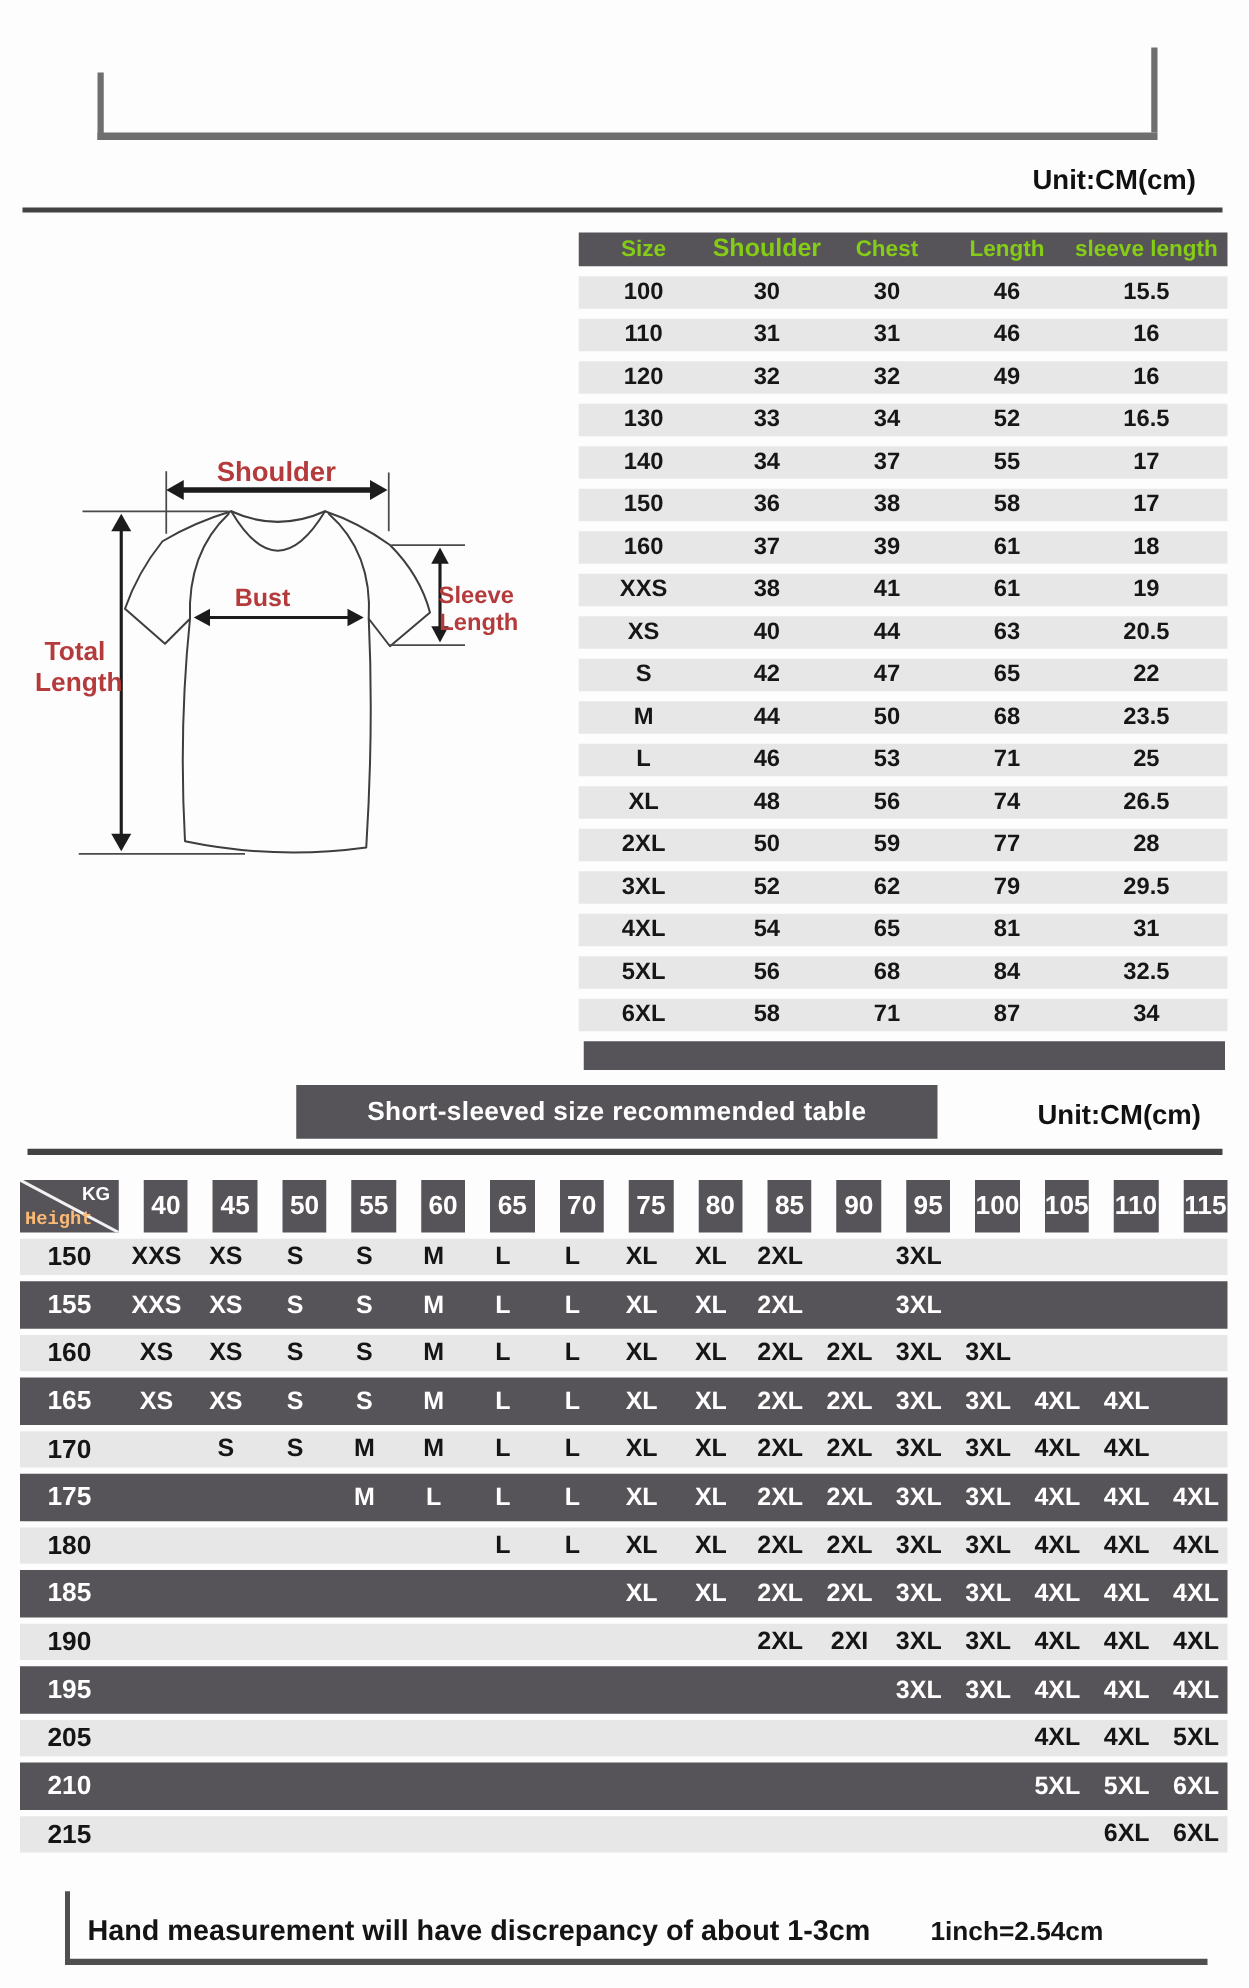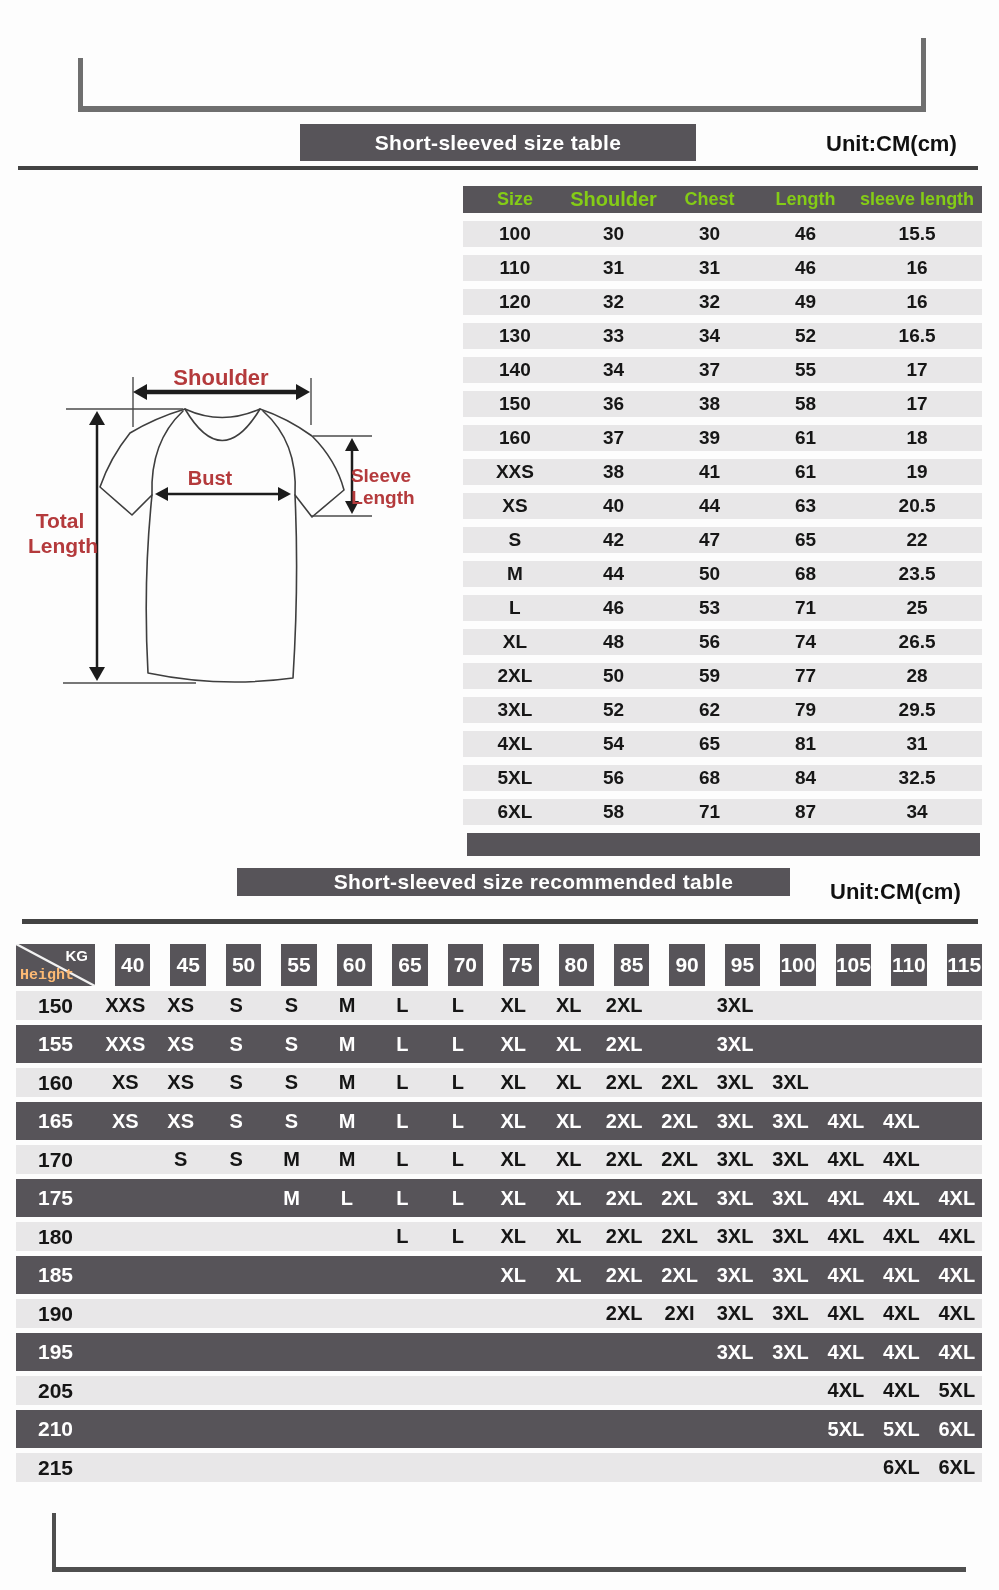--- a/index.html
+++ b/index.html
@@ -14,21 +14,21 @@
   
   .top-note{position:absolute;left:80px;top:28px;width:840px;text-align:center;
     font-size:28px;line-height:34px;color:#111;z-index:2;}
   .top-bracket{position:absolute;left:78px;top:58px;width:843px;height:48px;
     border-left:5px solid var(--bracket);border-bottom:6px solid var(--bracket);}
   .top-bracket-right{position:absolute;left:921px;top:38px;width:5px;height:68px;background:var(--bracket);}
   
   .title-box{position:absolute;background:var(--dark);color:#fff;display:flex;
     align-items:center;justify-content:center;font-size:21px;letter-spacing:.3px;}
   .t1{left:300px;top:124px;width:396px;height:37px;}
-  .t2{left:237px;top:868px;width:513px;height:28px;padding-left:40px;}
+  .t2{left:237px;top:868px;width:513px;height:43px;}
   .unit{position:absolute;font-size:22px;color:#111;}
   .u1{left:826px;top:131px;}
   .u2{left:830px;top:879px;}
   .divider{position:absolute;background:var(--line);}
   .d1{left:18px;top:166px;width:960px;height:4px;}
   .d2{left:22px;top:919px;width:956px;height:5px;}
   
   .diagram{position:absolute;left:0;top:330px;width:450px;height:400px;}
   .diagram text{fill:var(--red);font-weight:bold;font-family:"Liberation Sans",sans-serif;}
   
@@ -60,21 +60,20 @@
   .f-conv{font-size:21px;margin-left:48px;}
 </style>
 </head>
 <body>
 
 <div class="page">
 
   <div class="top-bracket"></div>
   <div class="top-bracket-right"></div>
 
-  <div class="title-box t1">Short-sleeved size  table</div>
   <div class="unit u1">Unit:CM(cm)</div>
   <div class="divider d1"></div>
 
   <svg class="diagram" viewBox="0 0 450 400">
     <g fill="none" stroke="#3e3e3e" stroke-width="1.6" stroke-linejoin="round" stroke-linecap="round">
       <path d="M185 79 Q155 88 130 103 Q110 128 100 157 L132 185 L152 165 Q143 252 148 343 Q220 358 293 348 Q299 252 295 165 L312 187 L344 160 Q336 130 312 106 Q287 88 260 79 Q222 142 185 79 Z"></path>
       <path d="M185 79 Q222 96 260 79"></path>
       <path d="M152 165 Q150 112 183 81"></path>
       <path d="M295 165 Q298 112 263 81"></path>
     </g>
@@ -524,14 +523,18 @@
           <div class="mx-val"></div>
           <div class="mx-val"></div>
           <div class="mx-val"></div>
           <div class="mx-val">6XL</div>
           <div class="mx-val">6XL</div>
         </div>
       </div>
   </div>
 
   <div class="footer-bracket"></div>
+  <div class="footer-text">
+    <span class="f-note">Hand measurement will have discrepancy of about  1-3cm</span>
+    <span class="f-conv">1inch=2.54cm</span>
+  </div>
 
 </div>
 
 </body></html>

